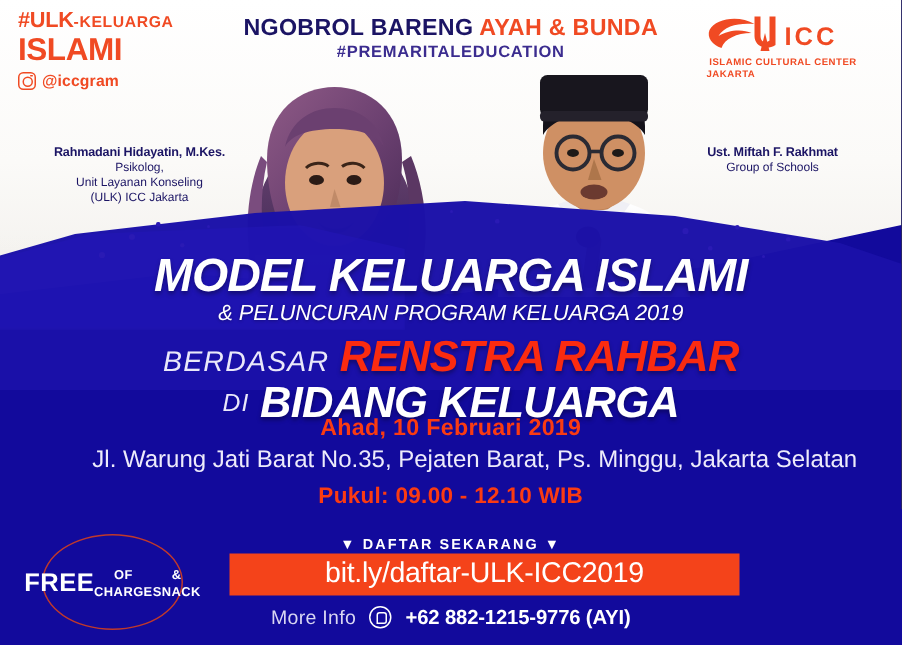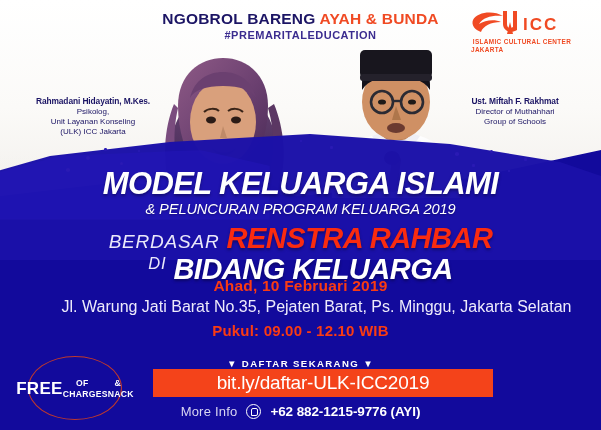--- a/index.html
+++ b/index.html
@@ -93,21 +93,21 @@
   }
   .t3{
     margin-top:7px; line-height:1; white-space:nowrap;
     display:flex; align-items:baseline; justify-content:center; gap:7px;
   }
   .t3 .lead{ font-size:19px; font-style:italic; color:#EAE8FA; font-weight:normal; letter-spacing:.8px;}
   .t3 .big{ font-size:29px; font-weight:bold; font-style:italic; color:#FA2B10; letter-spacing:-.5px;
             text-shadow:0 2px 3px rgba(0,0,0,.35);}
   .t4{
     margin-top:2px; line-height:1; white-space:nowrap;
-    display:flex; align-items:flex-start; justify-content:center; gap:7px;
+    display:flex; align-items:center; justify-content:center; gap:7px;
   }
   .t4 .lead{ font-size:16.5px; font-style:italic; color:#EAE8FA; font-weight:normal; letter-spacing:.8px;}
   .t4 .big{ font-size:29px; font-weight:bold; font-style:italic; color:#ffffff; letter-spacing:-.5px;
             text-shadow:0 2px 3px rgba(0,0,0,.35);}
 
   
   .details{ position:absolute; left:0; right:0; top:277px; text-align:center; }
   .d-date{ font-size:15.5px; font-weight:bold; color:#FA3B12; letter-spacing:.2px; }
   .d-venue{ font-size:15px; font-weight:bold; color:#ffffff; letter-spacing:-.1px; margin-top:2px;}
   .d-addr{ font-size:16px; color:#EDEBFB; margin-top:3px; letter-spacing:0;margin-left:32px;}
@@ -196,20 +196,28 @@
       <line x1="73" y1="57" x2="81" y2="57" stroke="#2A2A33" stroke-width="2.4"></line>
       <ellipse cx="62" cy="58" rx="4" ry="2.6" fill="#1E1A18"></ellipse>
       <ellipse cx="92" cy="58" rx="4" ry="2.6" fill="#1E1A18"></ellipse>
       <path d="M76 62 L72 76 L81 76 Z" fill="#AE764B"></path>
       <ellipse cx="76" cy="84" rx="9" ry="5" fill="#6B3A30"></ellipse>
       <rect x="70" y="112" width="9" height="36" rx="4" fill="#8A5A3A" transform="rotate(8 74 130)"></rect>
       <ellipse cx="72" cy="114" rx="8" ry="7" fill="#5E4030"></ellipse>
     </svg>
   </div>
 
+  <div class="ulk-block">
+    <div class="ulk-line1"><span>#ULK</span><span class="small">-KELUARGA</span></div>
+    <div class="ulk-line2">ISLAMI</div>
+    <div class="ig-row">
+      <span class="ig-icon"></span>
+      <span class="ig-handle">@iccgram</span>
+    </div>
+  </div>
 
   <div class="ngobrol"><span>NGOBROL BARENG </span><span class="or">AYAH &amp; BUNDA</span></div>
   <div class="premarital">#PREMARITALEDUCATION</div>
 
   <div class="icc-logo">
     <div class="icc-mark">
       <svg width="118" height="30" viewBox="0 0 118 30">
         <path d="M10 12 C14 4 30 2 40 8 C30 7 20 9 16 16 C22 12 32 11 38 14 C28 14 20 18 18 24 C12 22 8 17 10 12 Z" fill="#F04A23"></path>
         <path d="M40 3 L40 16 C40 23 48 26 54 22 L54 3 L50 3 L50 19 C47 21 44 20 44 16 L44 3 Z" fill="#F04A23"></path>
         <path d="M47 14 L50 26 L44 26 Z" fill="#F04A23"></path>
@@ -221,21 +229,20 @@
   </div>
 
   <div class="cred cred-l">
     <div class="nm">Rahmadani Hidayatin, M.Kes.</div>
     <div class="rl">Psikolog,</div>
     <div class="rl">Unit Layanan Konseling</div>
     <div class="rl">(ULK) ICC Jakarta</div>
   </div>
   <div class="cred cred-r">
     <div class="nm">Ust. Miftah F. Rakhmat</div>
-    <div class="rl">Director of Muthahhari</div>
     <div class="rl">Group of Schools</div>
   </div>
 
   <div class="stroke-blue"></div>
   <div class="stroke-blue2"></div>
   <div class="splat" style="left:86px;top:156px;width:4px;height:4px;"></div>
   <div class="splat" style="left:104px;top:148px;width:2.5px;height:2.5px;"></div>
   <div class="splat" style="left:120px;top:162px;width:3px;height:3px;"></div>
   <div class="splat" style="left:138px;top:150px;width:2px;height:2px;"></div>
   <div class="splat" style="left:66px;top:168px;width:3.5px;height:3.5px;"></div>

